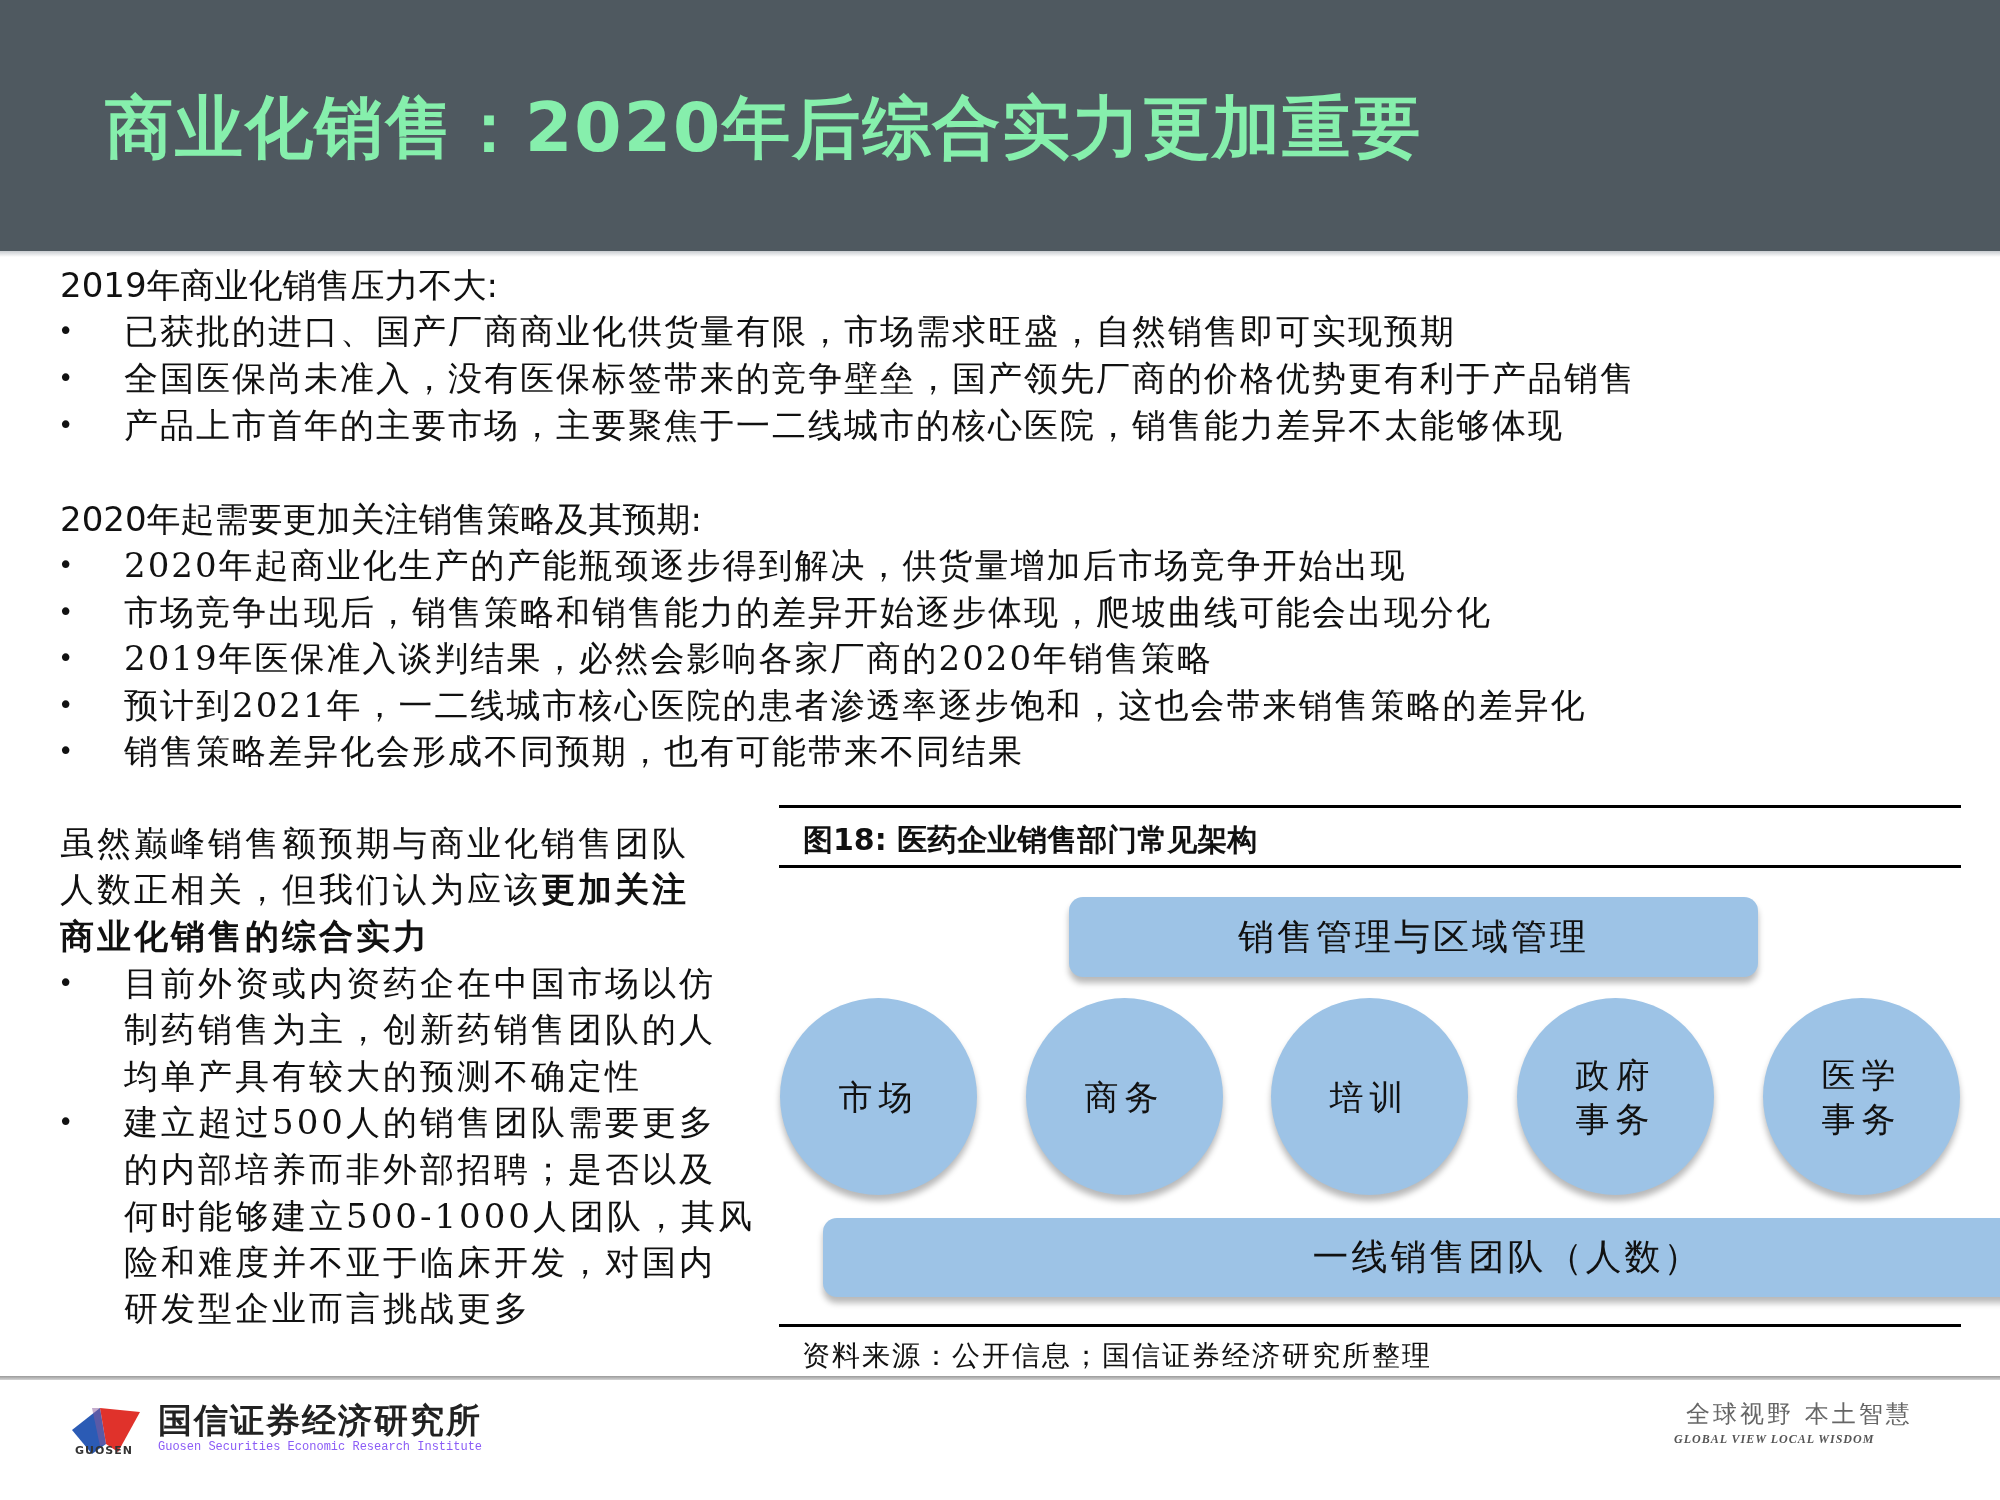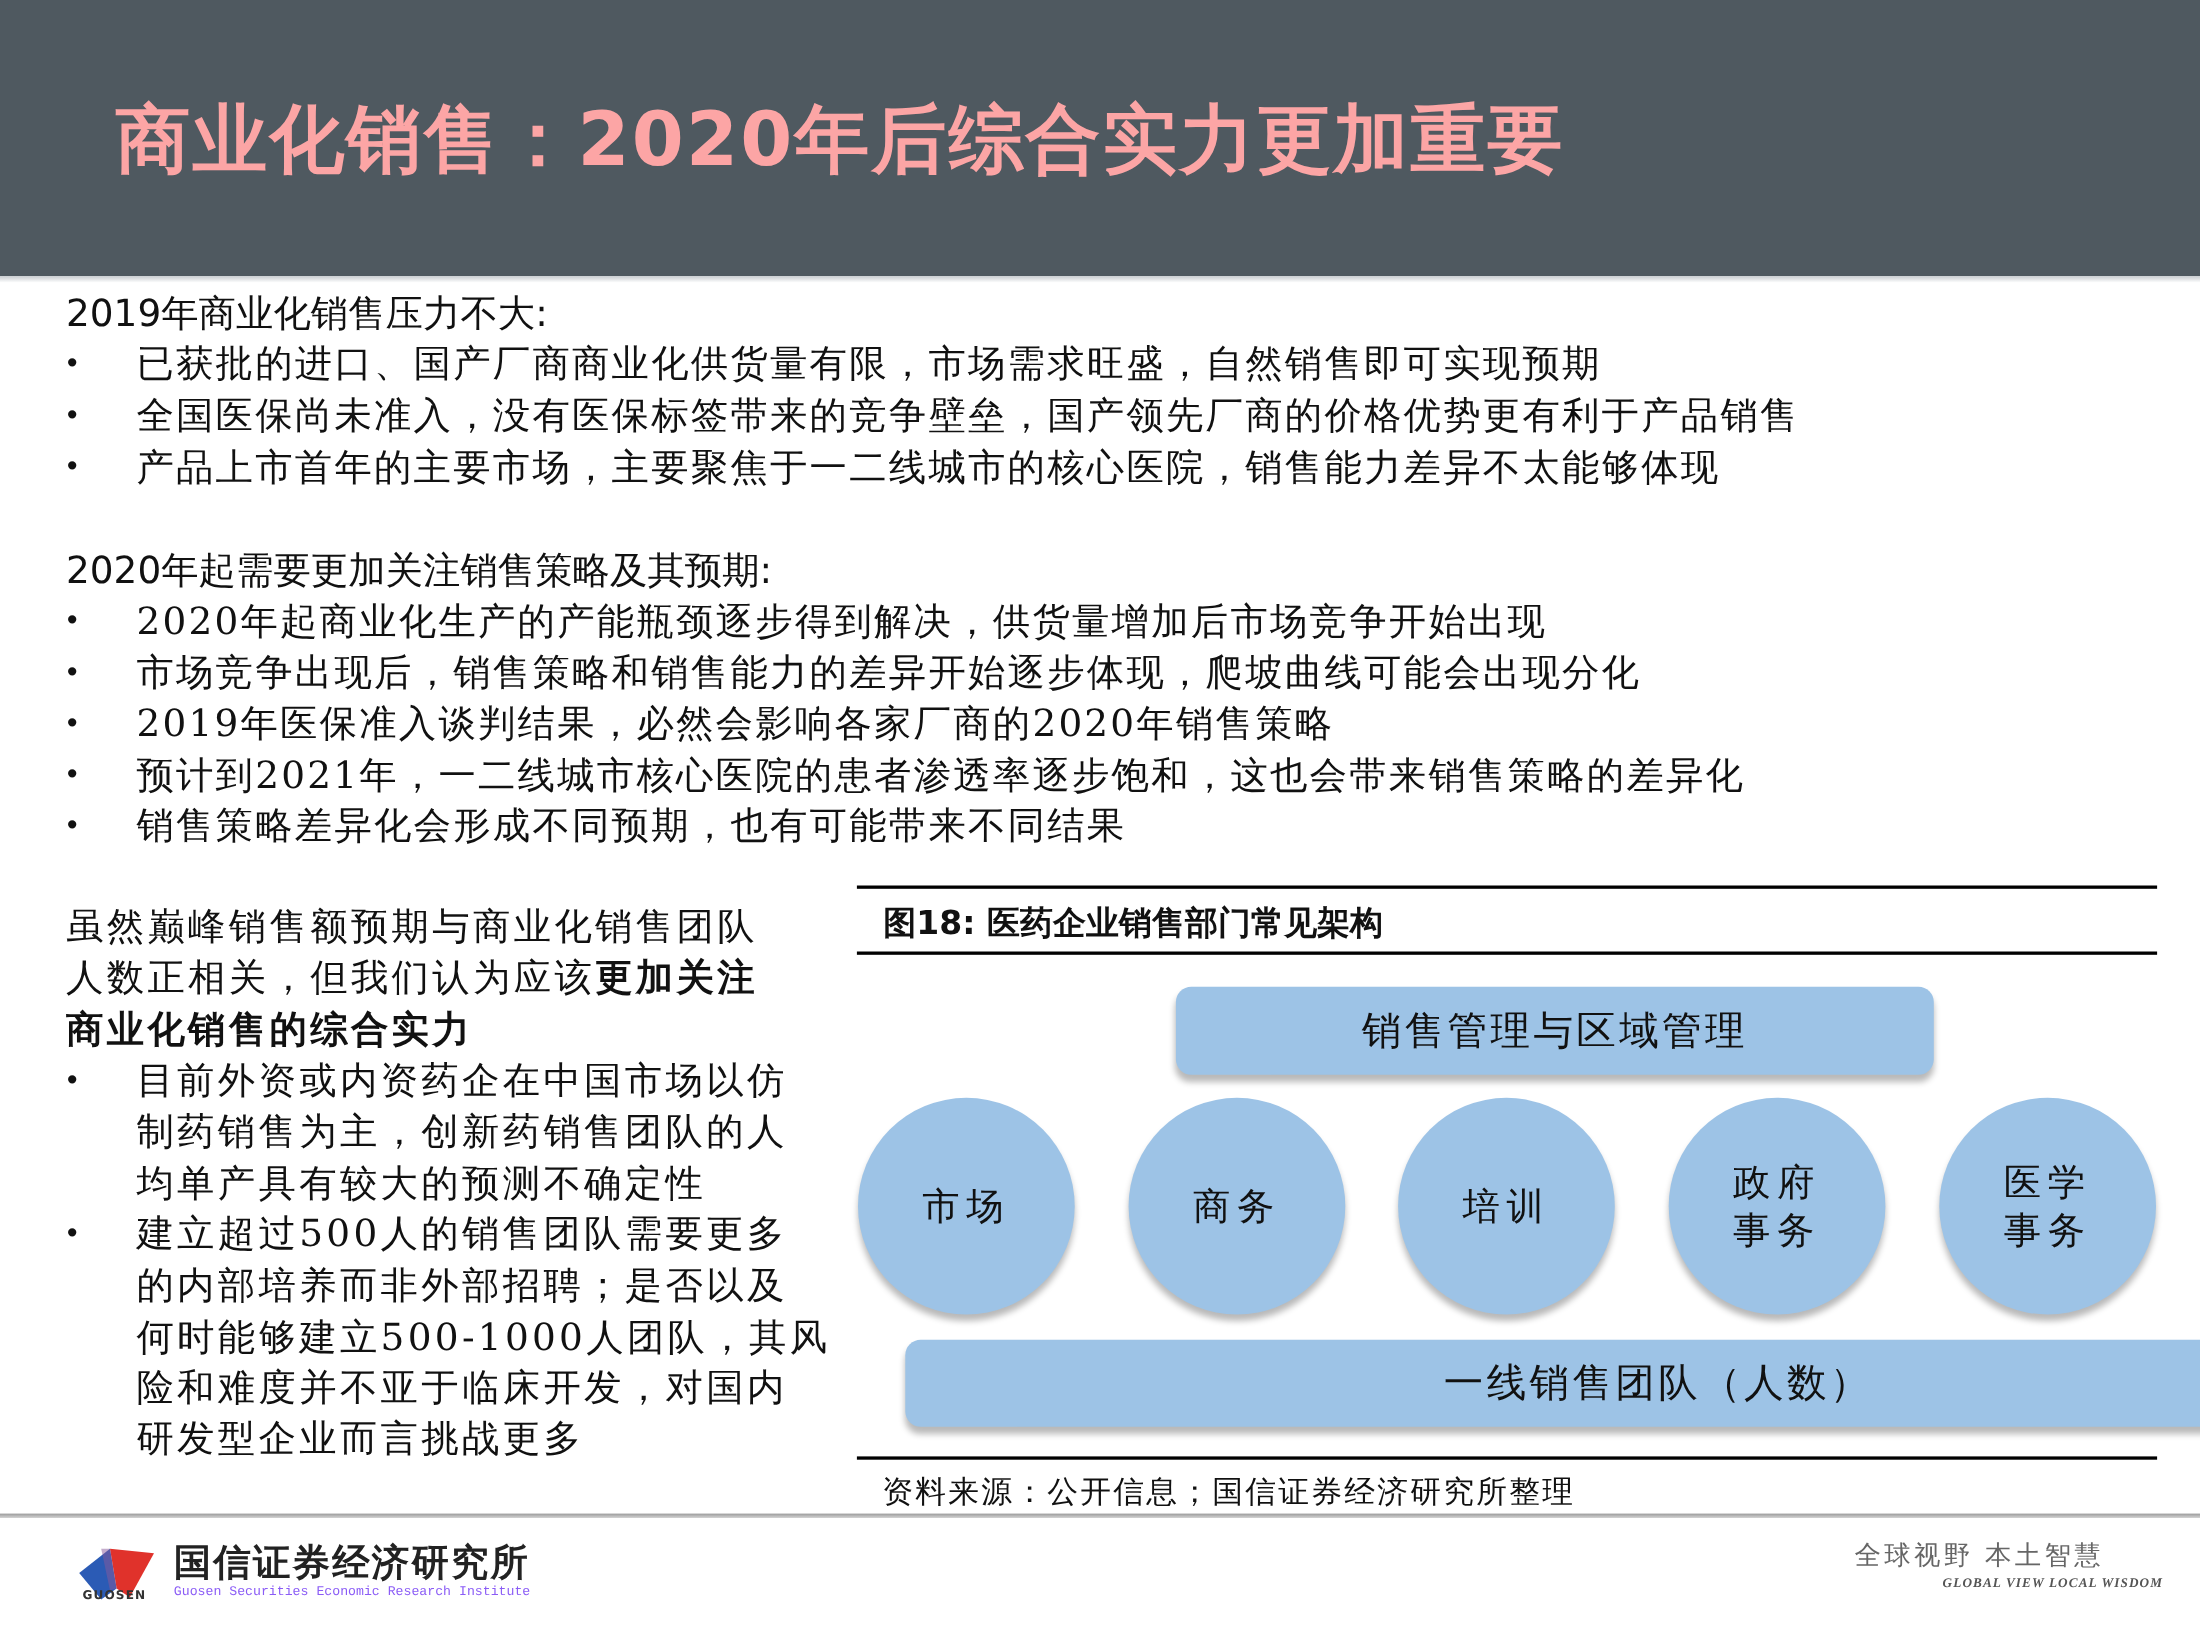--- a/index.html
+++ b/index.html
@@ -8,21 +8,21 @@
     background: #ffffff;
     font-family: "DejaVu Serif", "Liberation Serif", serif;
     color: #111111;
   }
   .header {
     position: absolute; left: 0; top: 0; width: 2000px; height: 251px;
     background: #4f5960;
   }
   .header-title {
     position: absolute; left: 105px; top: 88px;
-    font-size: 68px; line-height: 80px; color: #fca5a5;
+    font-size: 68px; line-height: 80px; color: #86efac;
     font-family: "DejaVu Sans", sans-serif; letter-spacing: 2px;
     font-weight: bold;
   }
   .header-shade {
     position: absolute; left: 0; top: 251px; width: 2000px; height: 6px;
     background: linear-gradient(#c8ccd0, #ffffff);
   }
   .line {
     position: absolute; font-size: 34px; line-height: 46px; white-space: nowrap;
     letter-spacing: 2px;
@@ -74,21 +74,21 @@
   }
   .logo-en {
     position: absolute; left: 158px; top: 1440px; font-size: 12px; color: #8b5cf6;
     white-space: nowrap; font-family: Liberation Mono, monospace;
   }
   .slogan-cn {
     position: absolute; left: 1686px; top: 1398px; font-size: 24px; color: #666;
     letter-spacing: 3px; white-space: nowrap; 
   }
   .slogan-en {
-    position: absolute; left: 1766px; top: 1432px; font-size: 12px; color: #555;
+    position: absolute; left: 1674px; top: 1432px; font-size: 12px; color: #555;
     font-weight: bold; font-style: italic; letter-spacing: 1px; white-space: nowrap;
     font-family: "Liberation Serif", serif;
   }
 </style>
 </head>
 <body>
 
 <div class="header">
   <div class="header-title">商业化销售：2020年后综合实力更加重要</div>
 </div>

